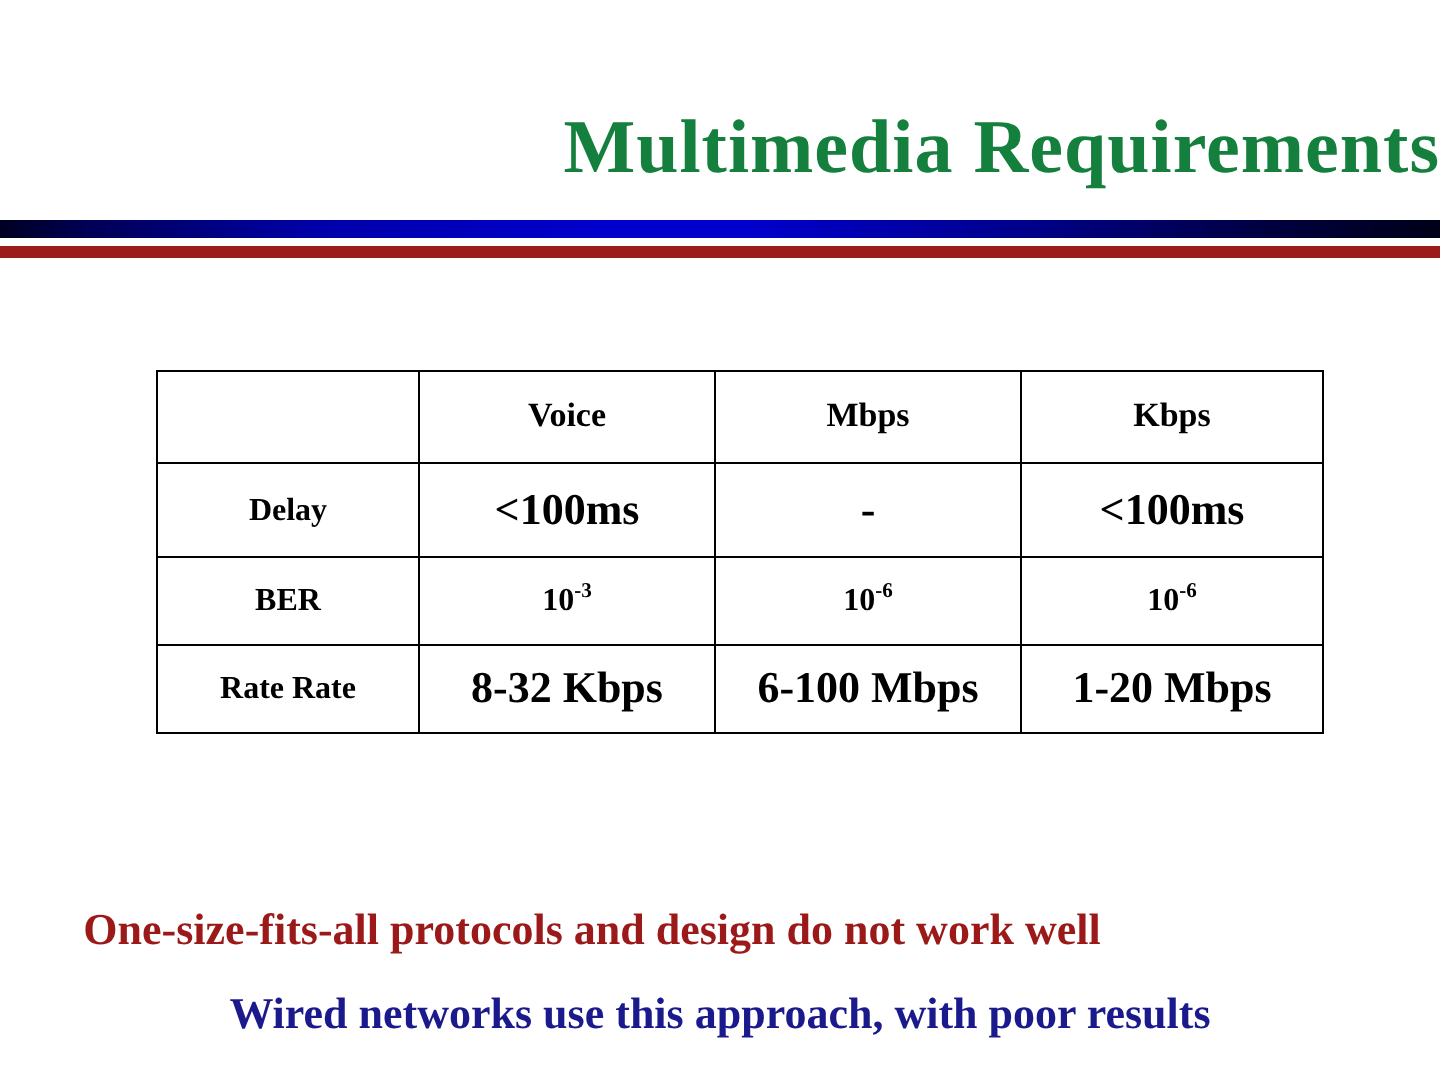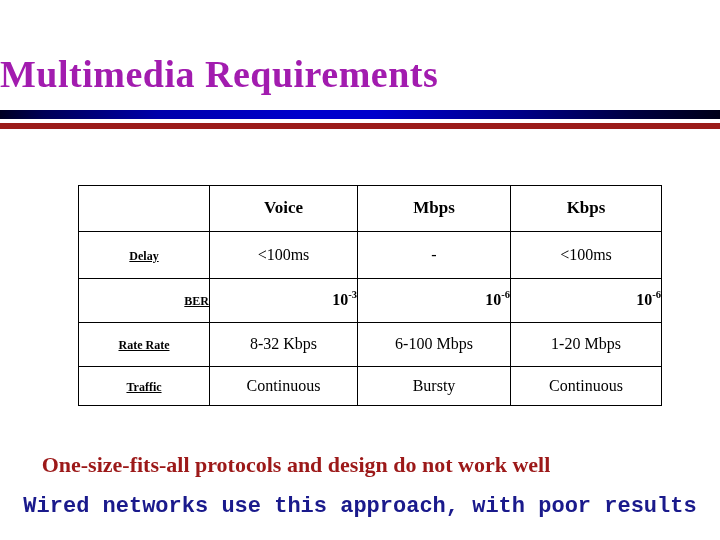--- a/index.html
+++ b/index.html
@@ -14,25 +14,25 @@
     overflow: hidden;
     font-family: "Liberation Serif", "DejaVu Serif", serif;
   }
 
   
   .slide-title {
     position: absolute;
     left: 0;
     top: 52px;
     width: 720px;
-    text-align: left;
+    text-align: right;
     font-family: "Liberation Serif", "DejaVu Serif", serif;
     font-size: 38px;
     font-weight: 700;
-    color: #a21caf;
+    color: #15803d;
     letter-spacing: 0.5px;
     white-space: nowrap;
   }
 
   
   .divider-group {
     position: absolute;
     left: 0;
     top: 110px;
     width: 720px;
@@ -86,29 +86,29 @@
     line-height: 1.1;
   }
   .col-label  { width: 131px; }
   .col-voice  { width: 148px; }
   .col-data   { width: 153px; }
   .col-video  { width: 151px; }
 
   .row-header td { height: 45px; }
   .row-delay  td { height: 46px; }
   .row-loss   td { height: 30px; }
-  .row-ber    td { height: 43px; text-align: right; }
+  .row-ber    td { height: 43px; }
   .row-rate   td { height: 43px; }
   .row-traffic td { height: 38px; }
 
   .cell-empty { border-top: 1.5px solid #000; }
 
   .hdr-text { font-size: 17px; font-weight: 700; }
-  .lbl-text { font-size: 12px; font-weight: 700; text-decoration: underline; }
-  .val-text { font-size: 16px; font-weight: 400; }
+  .lbl-text { font-size: 16px; font-weight: 700; }
+  .val-text { font-size: 22px; font-weight: 700; }
   .val-small { font-size: 16px; font-weight: 700; }
 
   sup {
     font-size: 0.62em;
     vertical-align: super;
     line-height: 0;
   }
 
   
   .note-red {
@@ -122,21 +122,21 @@
     font-weight: 700;
     color: #9C1919;
     white-space: nowrap;
   }
   .note-blue {
     position: absolute;
     left: 0;
     top: 494px;
     width: 720px;
     text-align: center;
-    font-family: Liberation Mono, monospace;
+    font-family: Liberation Serif, serif;
     font-size: 22px;
     font-weight: 700;
     color: #1A1A8C;
     white-space: nowrap;
   }
 </style>
 </head>
 <body>
 
 <div class="slide-title">Multimedia Requirements</div>
@@ -207,31 +207,17 @@
         <span class="val-text">8-32 Kbps</span>
       </td>
       <td>
         <span class="val-text">6-100 Mbps</span>
       </td>
       <td>
         <span class="val-text">1-20 Mbps</span>
       </td>
     </tr>
 
-    <tr class="row-traffic">
-      <td>
-        <span class="lbl-text">Traffic</span>
-      </td>
-      <td>
-        <span class="val-text">Continuous</span>
-      </td>
-      <td>
-        <span class="val-text">Bursty</span>
-      </td>
-      <td>
-        <span class="val-text">Continuous</span>
-      </td>
-    </tr>
   </tbody>
 </table>
 
 <div class="note-red">One-size-fits-all protocols and design do not work well</div>
 <div class="note-blue">Wired networks use this approach, with poor results</div>
 
 </body></html>

